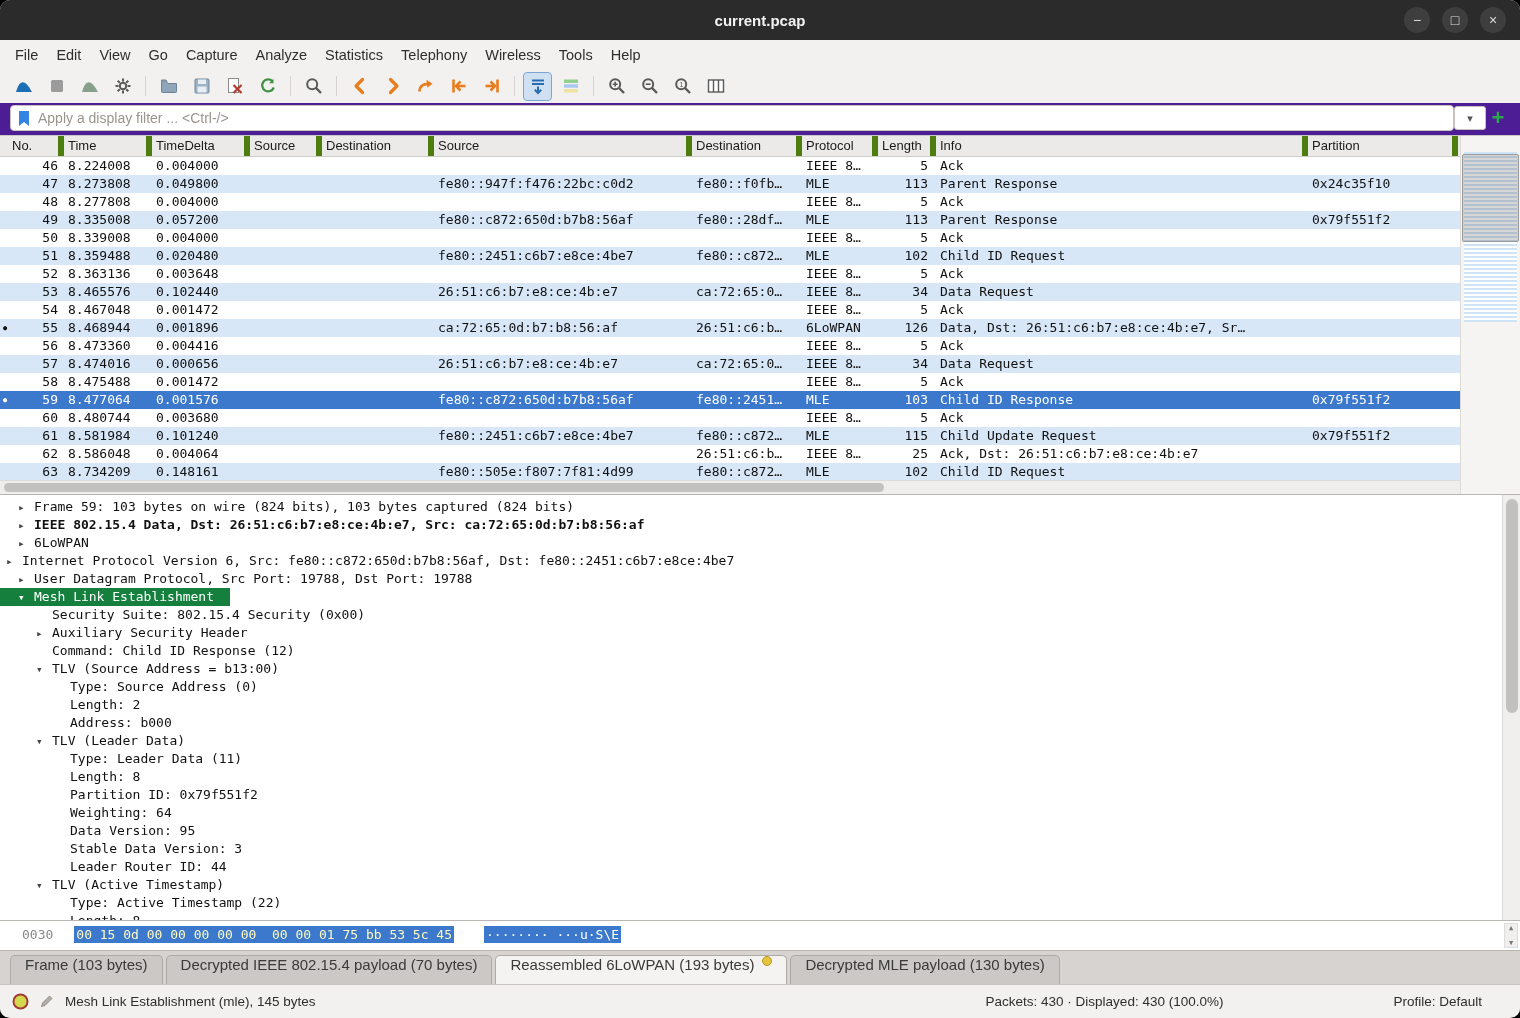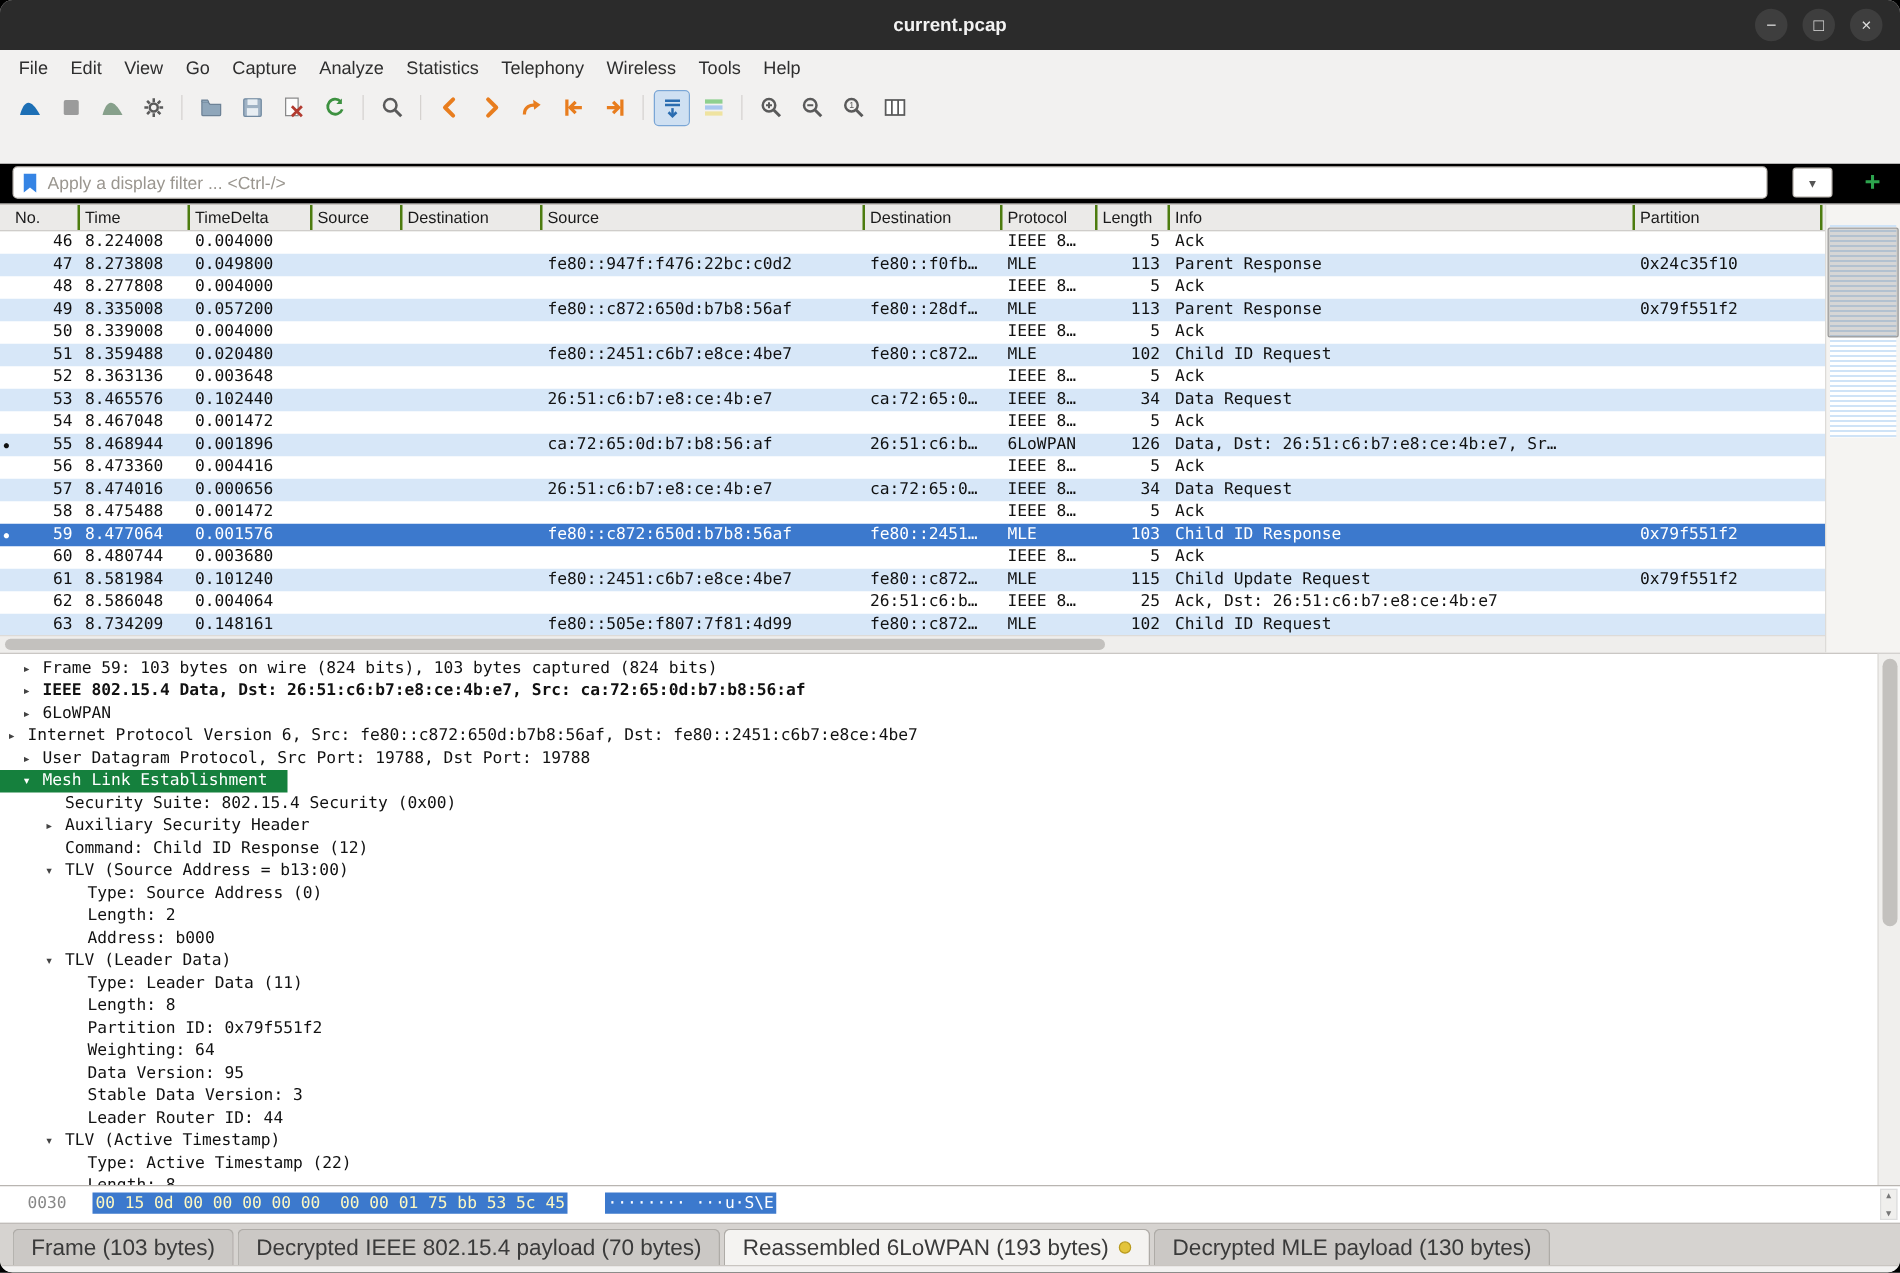--- a/index.html
+++ b/index.html
@@ -17,33 +17,33 @@
   .menubar{height:29px;background:#f2f1f0;display:flex;align-items:center;padding-left:6px;font-size:14.5px;color:#2e2e2e;flex:0 0 auto;}
   .menu-item{padding:4px 9px;}
 
   
   .toolbar{height:34px;background:#f2f1f0;display:flex;align-items:center;padding-left:10px;gap:6px;flex:0 0 auto;}
   .tb-btn{width:27px;height:27px;display:flex;align-items:center;justify-content:center;border-radius:3px;}
   .tb-btn.active{background:#cfe0f2;outline:1px solid #7aa6d6;}
   .tb-sep{width:1px;height:20px;background:#d5d2cf;margin:0 3px;}
 
   
-  .filterbar{height:32px;background:#000000;display:flex;align-items:center;padding:0 10px 2px 10px;gap:20px;flex:0 0 auto;margin-top:28px;}
+  .filterbar{height:32px;background:#4c1d95;display:flex;align-items:center;padding:0 10px 2px 10px;gap:0;flex:0 0 auto;}
   .filter-input{flex:1;height:26px;background:#fff;border:1px solid #c8c3be;border-radius:4px;display:flex;align-items:center;padding:0 6px;gap:6px;}
   .fbookmark{display:flex;align-items:center;}
   input.filter-field{border:none;outline:none;flex:1;font-size:14px;color:#333;background:transparent;font-family:inherit;}
   input.filter-field::placeholder{color:#9a968f;}
   .filter-combo{width:32px;height:24px;background:#fff;border:1px solid #c8c3be;border-radius:3px;display:flex;align-items:center;justify-content:center;color:#555;font-size:11px;}
   .filter-add{color:#2da44e;font-size:22px;font-weight:bold;width:24px;text-align:center;line-height:1;}
 
   
   .packet-pane{height:359px;display:flex;background:#fff;border-top:1px solid #c9c5c1;flex:0 0 auto;}
   .plist-main{width:1460px;display:flex;flex-direction:column;}
   .plist-header{height:21px;display:flex;background:#ebeae8;border-bottom:1px solid #cfcdca;font-size:13px;color:#1a1a1a;flex:0 0 auto;}
-  .plh-cell{border-right:2px solid #4d7c0f;padding:2px 0 0 4px;white-space:nowrap;overflow:hidden;flex:0 0 auto;}
+  .plh-cell{border-right:6px solid #4d7c0f;padding:2px 0 0 4px;white-space:nowrap;overflow:hidden;flex:0 0 auto;}
   .plist-header .c-no{text-align:left;padding-left:12px;}
   .prows{font-family:"DejaVu Sans Mono","Liberation Mono",monospace;font-size:13px;height:324px;overflow:hidden;}
   .prow{display:flex;height:18px;line-height:18px;white-space:nowrap;color:#111;}
   .prow.alt{background:#d7e7f8;}
   .prow.sel{background:#3c79cd;color:#fff;}
   .pcell{overflow:hidden;white-space:nowrap;padding-left:4px;flex:0 0 auto;}
   .c-no{width:64px;}
   .prow .c-no{text-align:right;padding-right:6px;position:relative;}
   .c-time{width:88px;}
   .c-delta{width:98px;}
@@ -76,21 +76,21 @@
   
   .hex-pane{height:30px;background:#fff;border-top:1px solid #b9b5b1;font-family:"DejaVu Sans Mono","Liberation Mono",monospace;font-size:13px;position:relative;flex:0 0 auto;}
   .hex-line{padding:6px 0 0 22px;white-space:pre;}
   .hex-offset{color:#888;}
   .hex-bytes{background:#3c79cd;color:#fef9c3;margin-left:21px;padding:1px 2px;}
   .hex-ascii{background:#3c79cd;color:#fff;margin-left:30px;padding:1px 2px;}
   .hex-sb{position:absolute;right:2px;top:2px;width:14px;bottom:2px;background:#f0efed;font-size:7px;color:#777;display:flex;flex-direction:column;justify-content:space-between;align-items:center;border:1px solid #ddd;}
 
   
   .tabbar{height:34px;background:#d6d3d0;border-top:1px solid #b9b5b1;display:flex;align-items:flex-end;padding:4px 0 0 10px;gap:3px;flex:0 0 auto;}
-  .btab{height:29px;background:#cbc8c5;border:1px solid #aeaba7;border-bottom:none;border-radius:5px 5px 0 0;display:flex;align-items:center;padding:0 14px;font-size:18px;color:#3a3a3a;gap:8px;white-space:nowrap;}
+  .btab{height:29px;background:#cbc8c5;border:1px solid #aeaba7;border-bottom:none;border-radius:5px 5px 0 0;display:flex;align-items:flex-start;padding:0 14px;font-size:15px;color:#3a3a3a;gap:8px;white-space:nowrap;}
   .btab.sel{background:#f4f3f1;}
   .tab-dot{width:10px;height:10px;border-radius:50%;background:#e3c43c;border:1px solid #b99a1e;}
 
   
   .statusbar{height:33px;background:#f2f1f0;border-top:1px solid #c9c5c1;display:flex;align-items:center;padding:0 38px 0 12px;font-size:13.5px;color:#2e2e2e;gap:10px;flex:0 0 auto;}
   .sb-icon{display:flex;align-items:center;}
   .sb-spacer{flex:1;}
   .sb-gap{width:150px;}
 </style>
 </head>

